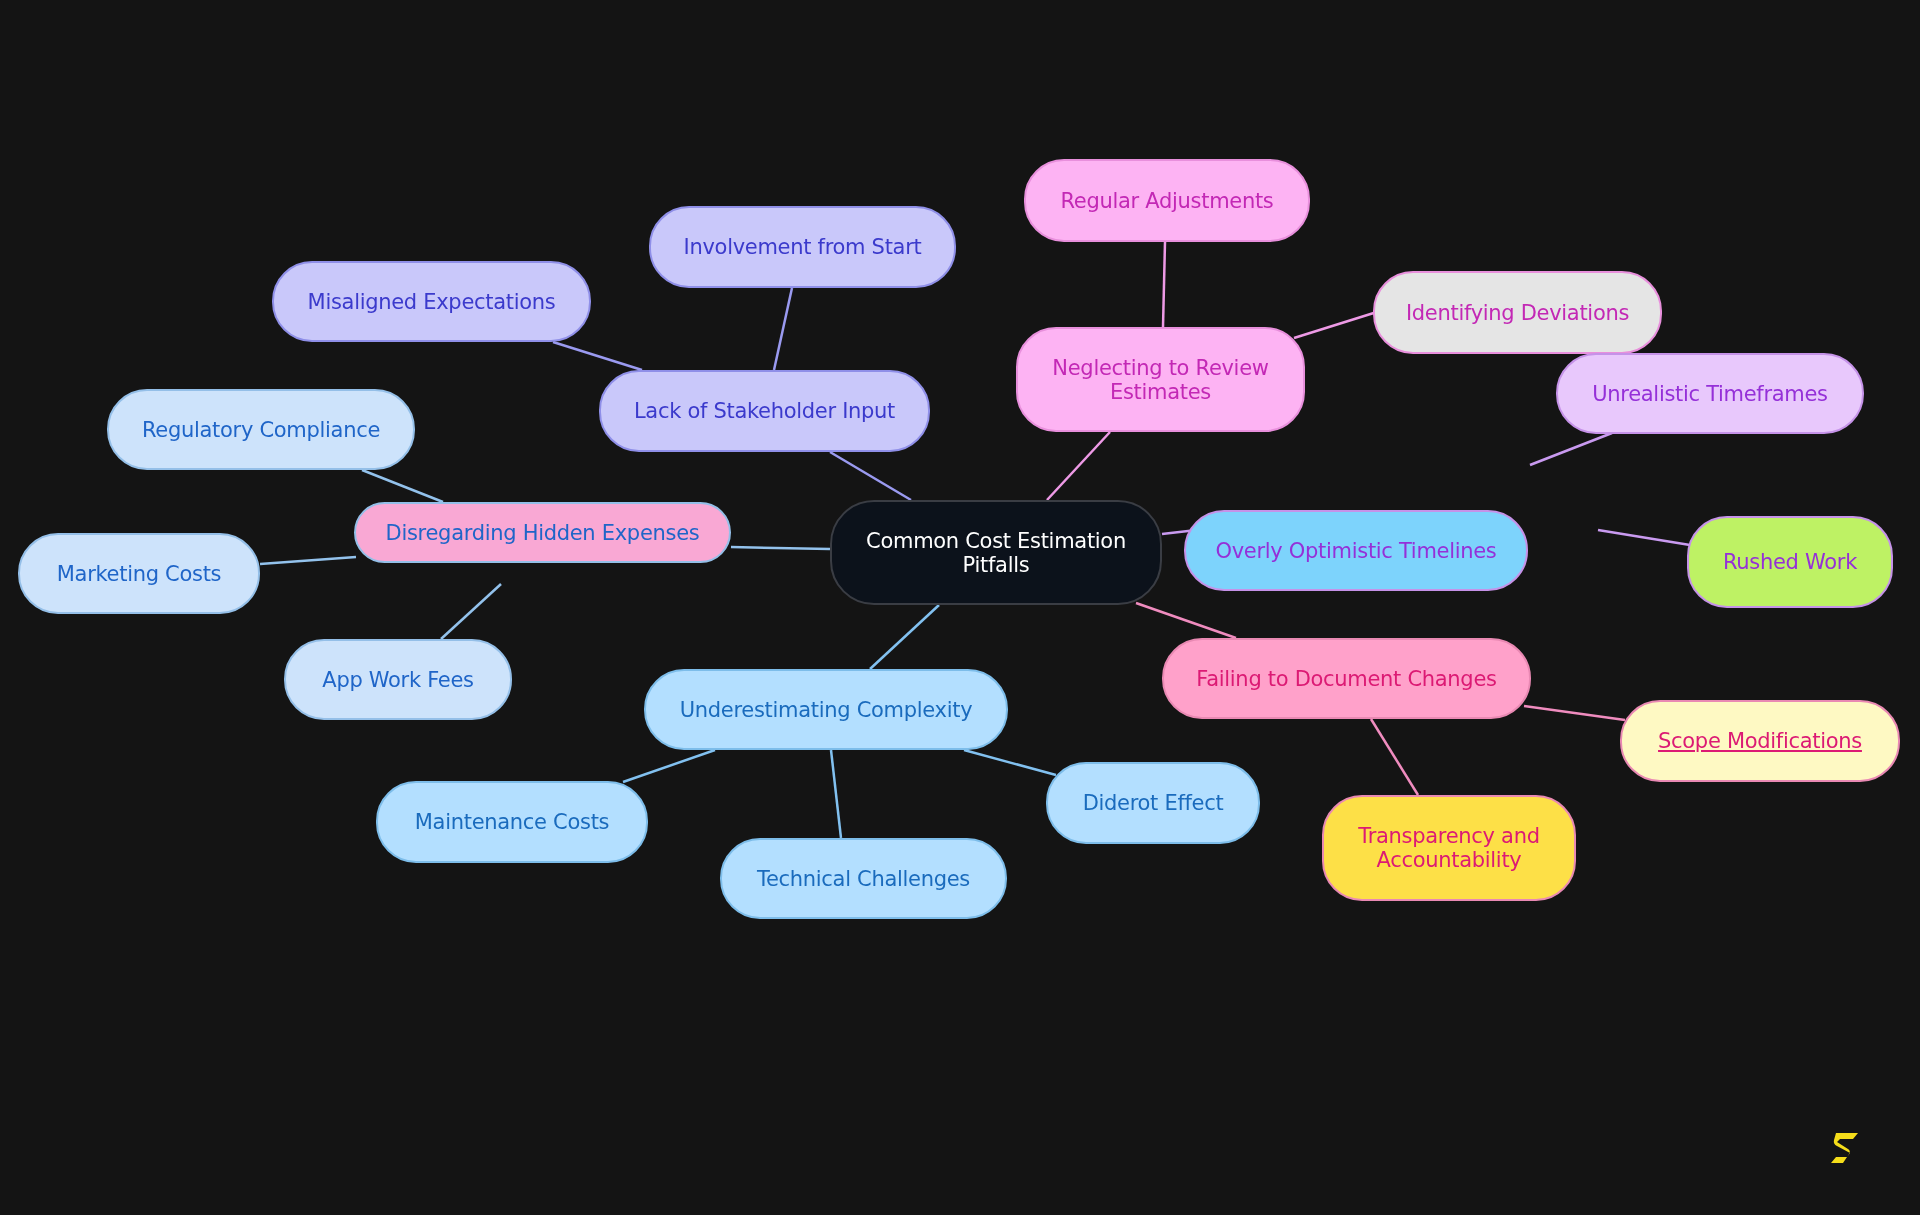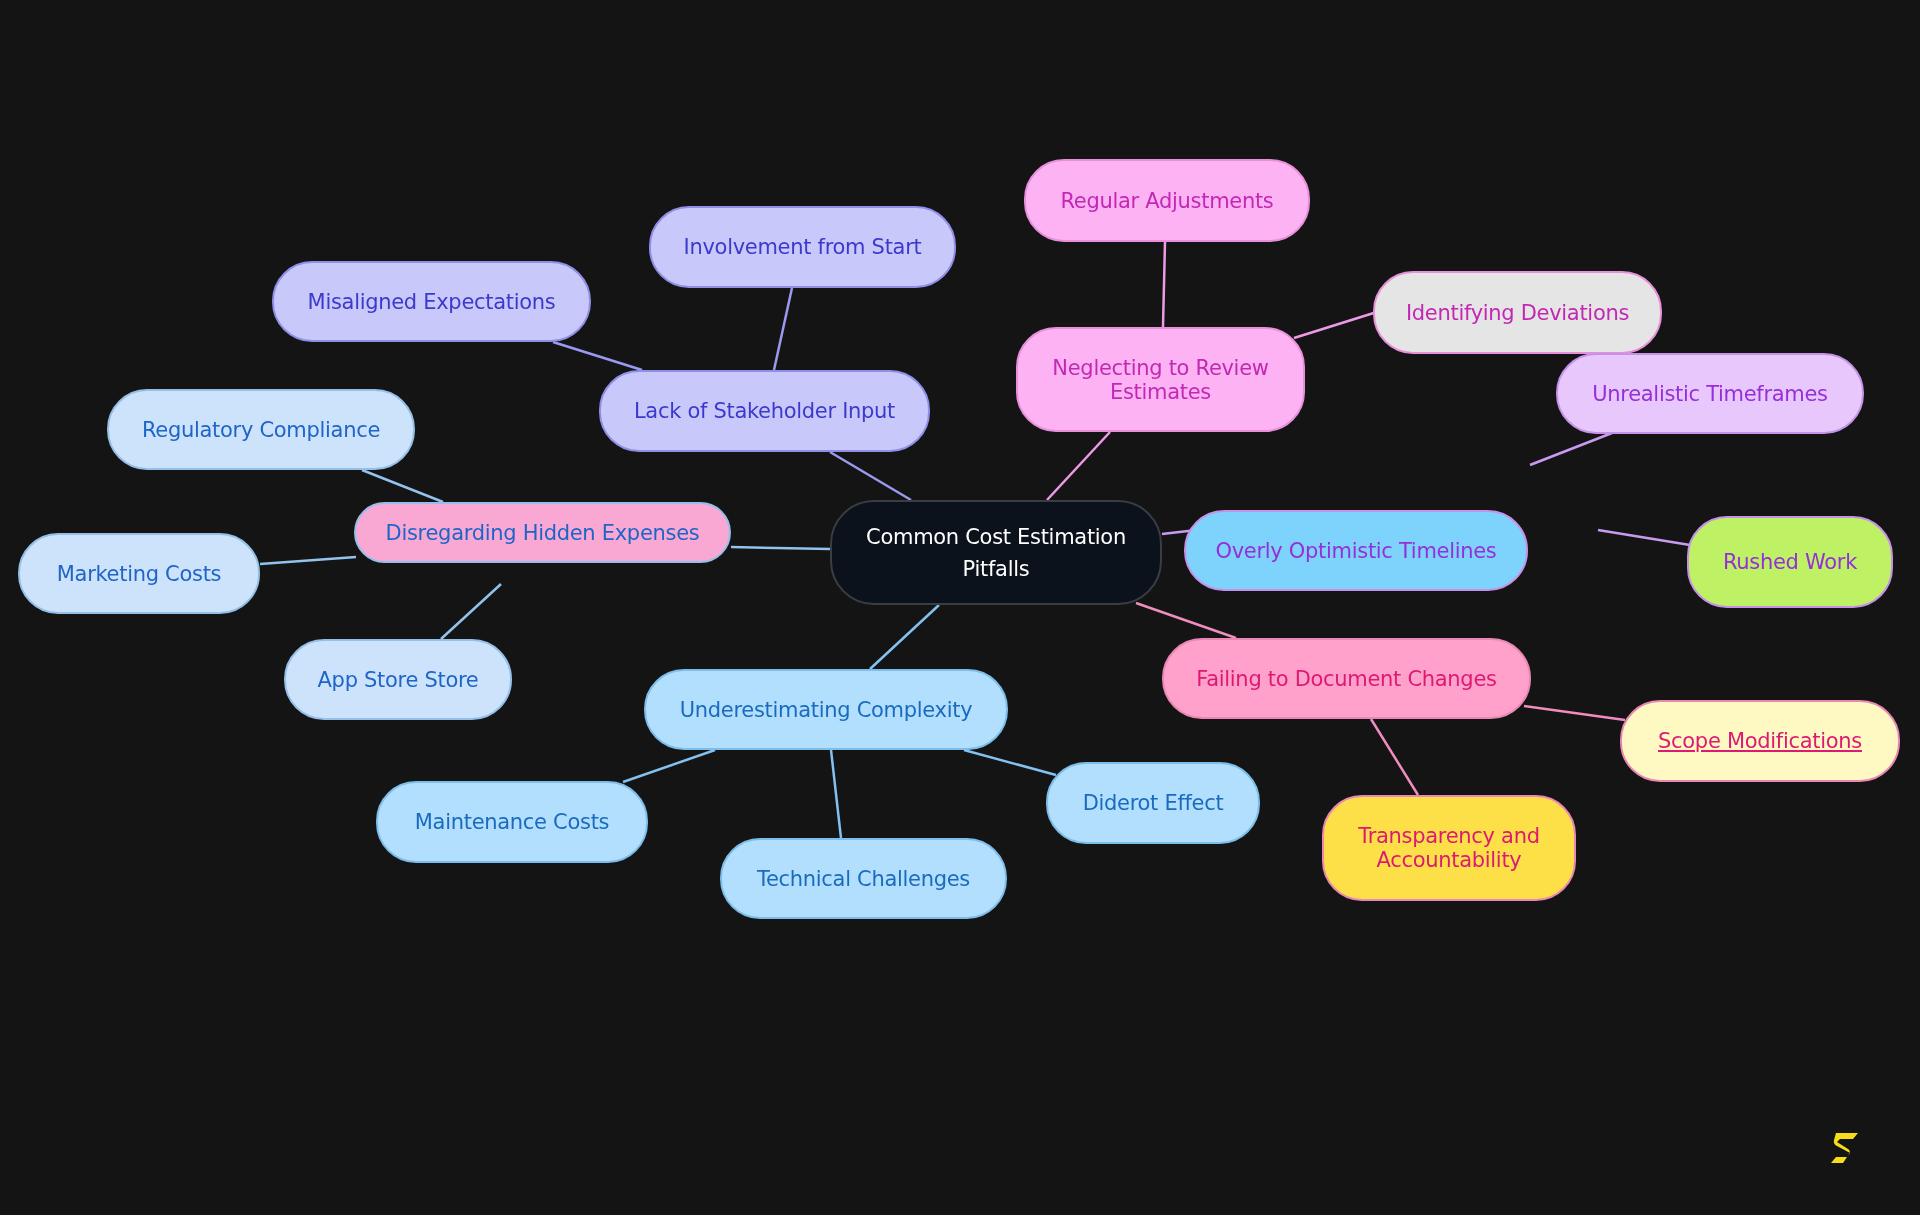--- a/index.html
+++ b/index.html
@@ -34,21 +34,21 @@
     font-size: 21px;
     line-height: 24px;
     letter-spacing: -0.3px;
     padding: 0 14px;
     white-space: pre-line;
     cursor: pointer;
   }
   .node.root {
     border-radius: 44px;
     font-size: 21px;
-    line-height: 32px;
+    line-height: 24px;
   }
   .node span { display: block; }
   #logo {
     position: absolute;
     left: 1828px;
     top: 1132px;
     width: 34px;
     height: 32px;
   }
 </style>
@@ -95,18 +95,18 @@
       <div class="node" style="left: 1620px; top: 700px; width: 280px; height: 82px; background: #fef9c3; border-color: rgb(233, 137, 179); color: rgb(220, 26, 116); text-decoration: underline;"><span>Scope Modifications</span></div>
       <div class="node" style="left: 1322px; top: 795px; width: 254px; height: 106px; background: #fde047; border-color: rgb(233, 137, 179); color: rgb(220, 26, 116);"><span>Transparency and
 Accountability</span></div>
       <div class="node" style="left: 644px; top: 669px; width: 364px; height: 81px; background: rgb(179, 223, 255); border-color: rgb(125, 189, 234); color: rgb(26, 107, 189);"><span>Underestimating Complexity</span></div>
       <div class="node" style="left: 376px; top: 781px; width: 272px; height: 82px; background: rgb(179, 223, 255); border-color: rgb(125, 189, 234); color: rgb(26, 107, 189);"><span>Maintenance Costs</span></div>
       <div class="node" style="left: 720px; top: 838px; width: 287px; height: 81px; background: rgb(179, 223, 255); border-color: rgb(125, 189, 234); color: rgb(26, 107, 189);"><span>Technical Challenges</span></div>
       <div class="node" style="left: 1046px; top: 762px; width: 214px; height: 82px; background: rgb(179, 223, 255); border-color: rgb(125, 189, 234); color: rgb(26, 107, 189); text-align: center;"><span>Diderot Effect</span></div>
       <div class="node" style="left: 354px; top: 502px; width: 377px; height: 61px; background: #f9a8d4; border-color: rgb(148, 191, 232); color: rgb(31, 101, 200);"><span>Disregarding Hidden Expenses</span></div>
       <div class="node" style="left: 107px; top: 389px; width: 308px; height: 81px; background: rgb(205, 227, 251); border-color: rgb(148, 191, 232); color: rgb(31, 101, 200);"><span>Regulatory Compliance</span></div>
       <div class="node" style="left: 18px; top: 533px; width: 242px; height: 81px; background: rgb(205, 227, 251); border-color: rgb(148, 191, 232); color: rgb(31, 101, 200);"><span>Marketing Costs</span></div>
-      <div class="node" style="left: 284px; top: 639px; width: 228px; height: 81px; background: rgb(205, 227, 251); border-color: rgb(148, 191, 232); color: rgb(31, 101, 200);"><span>App Store Store</span></div>
+      <div class="node" style="left: 284px; top: 639px; width: 228px; height: 81px; background: rgb(205, 227, 251); border-color: rgb(148, 191, 232); color: rgb(31, 101, 200);"><span>App Work Fees</span></div>
     </div>
   <svg id="logo" viewBox="0 0 34 32" xmlns="http://www.w3.org/2000/svg">
     <path fill="#f5dd1a" d="M8 1 H30 L25 7 H12 L9 10 L20 17 Q23 19 21 22 L15 31 H3 L8 25 H19 L22 21 L9 14 Q5 12 6 8 Z"></path>
   </svg>
 </div>
 
 </body></html>

